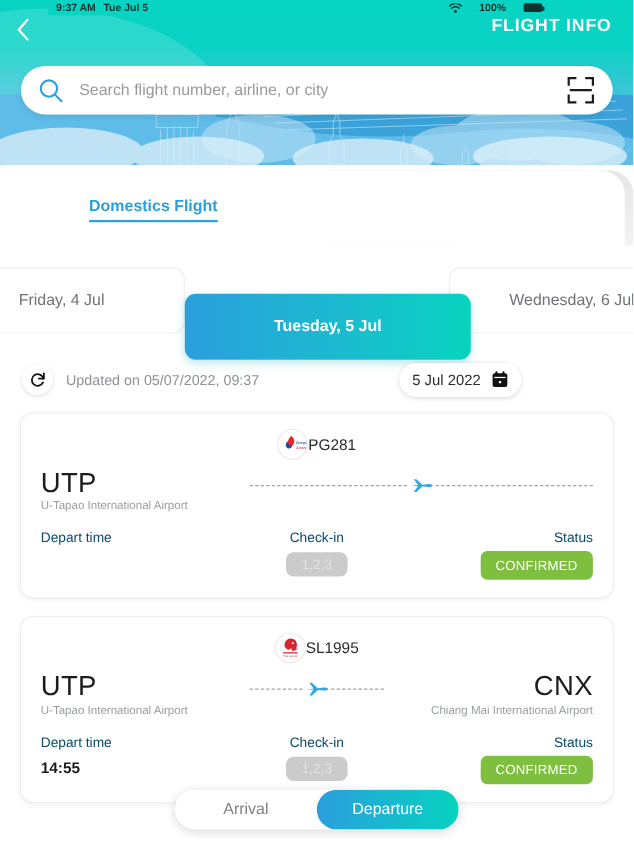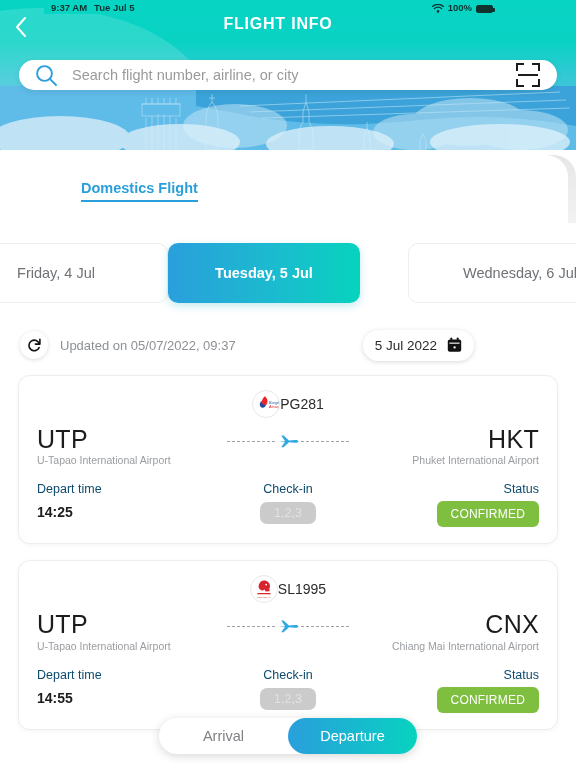--- a/index.html
+++ b/index.html
@@ -12,21 +12,21 @@
   #app { position: relative; width: 576px; height: 768px; overflow: hidden; background:#fff; }
 
   
   .statusbar {
     position: absolute; top: 0; left: 0; width: 455px; height: 14px;
     background: #08D4C4; color: #10332f;
     display: flex; align-items: center; z-index: 40;
     font-size: 9.5px; font-weight: bold; margin-left: 44px;
   }
   .sb-left { display: flex; align-items: center; gap: 7px; padding-left: 7px; }
-  .sb-right { margin-left: auto; display: flex; align-items: flex-end; gap: 4px; padding-right: 6px; }
+  .sb-right { margin-left: auto; display: flex; align-items: center; gap: 16px; padding-right: 6px; }
   .sb-batt {
     width: 17px; height: 8px; border: 1px solid #10332f; border-radius: 2px;
     position: relative; background: #10332f;
   }
   .sb-batt::after {
     content: ""; position: absolute; right: -3px; top: 2px; width: 2px; height: 4px;
     background: #10332f; border-radius: 0 1px 1px 0;
   }
 
   
@@ -34,31 +34,31 @@
     position: absolute; top: 0; left: 0; width: 576px; height: 150px;
     background: linear-gradient(180deg, #08D4C4 0%, #09D2C3 28%, #35C8D6 52%, #55BEE4 72%, #6FB8EC 100%);
     overflow: hidden; z-index: 5;
   }
   .hdr-blob {
     position: absolute; left: -130px; top: 8px; width: 340px; height: 200px;
     background: rgba(255,255,255,0.14); border-radius: 50%;
   }
   .hdr-sky { position: absolute; left: 0; top: 86px; width: 576px; height: 64px; }
   .hdr-title {
-    position: absolute; top: 15px; left: 0; width: 556px; text-align: center;
+    position: absolute; top: 15px; left: 0; width: 556px; text-align: right;
     color: #fff; font-size: 16px; font-weight: bold; letter-spacing: 0.8px;
   }
   .back-btn {
     position: absolute; top: 14px; left: 8px; width: 26px; height: 26px;
     display: flex; align-items: center; justify-content: center; cursor: pointer;
   }
 
   
   .searchbar {
-    position: absolute; top: 60px; left: 19px; width: 538px; height: 30px;
+    position: absolute; top: 60px; left: 19px; width: 538px; height: 44px;
     background: #fff; border-radius: 22px; z-index: 12;
     display: flex; align-items: center; padding: 0 16px;
     box-shadow: 0 2px 6px rgba(0,0,0,0.08);
   }
   .search-input {
     flex: 1; border: none; outline: none; background: transparent;
     font-family: "Liberation Sans", sans-serif; font-size: 14.5px; color: #3a3a3a;
     padding-left: 14px;
   }
   .search-input::placeholder { color: #9a9a9a; }
@@ -90,23 +90,24 @@
   .dates { position: absolute; top: 243px; left: 0; width: 576px; height: 62px; z-index: 16; }
   .chip {
     position: absolute; top: 0; height: 60px; border-radius: 10px;
     display: flex; align-items: center; justify-content: center;
     font-size: 14.5px; cursor: pointer; background: #fff;
     border: 1px solid #eceef0; color: #6f7276;
   }
   .chip.prev { left: -56px; width: 224px; }
   .chip.next { left: 408px; width: 224px; }
   .chip.active {
-    left: 168px; width: 192px; border: none; color: #fff; font-weight: bold;
+    left: 168px; width: 260px; border: none; color: #fff; font-weight: bold;
     background: linear-gradient(90deg, #2A9FDC 0%, #1BBBCF 55%, #07D3BE 100%);
     box-shadow: 0 3px 8px rgba(20,170,190,0.25);
+    margin-top: 24px;
   }
 
   
   .updated-row {
     position: absolute; top: 328px; left: 0; width: 492px; height: 34px;
     display: flex; align-items: center; z-index: 16;
   }
   .refresh-btn {
     margin-left: 20px; width: 28px; height: 28px; border-radius: 50%; background: #fff;
     box-shadow: 0 1px 4px rgba(0,0,0,0.14);
@@ -312,29 +313,24 @@
           <div class="iata">UTP</div>
           <div class="apt">U-Tapao International Airport</div>
         </div>
         <div class="route-mid">
           <span class="dash"></span>
           <svg class="plane" width="22" height="20" viewBox="0 0 22 20">
             <path d="M1 11 L8 10 L4.2 4.6 L6.6 4.6 L12 9.6 L18 9 C20.2 8.9 21.4 9.6 21.4 10.4 C21.4 11.2 20.2 11.8 18 11.8 L12 11.2 L6.6 16.2 L4.2 16.2 L8 10.8 Z" fill="#31A8E0"></path>
           </svg>
           <span class="dash"></span>
         </div>
-        <div class="route-side to">
-          <div class="iata">HKT</div>
-          <div class="apt">Phuket International Airport</div>
-        </div>
       </div>
       <div class="card-bottom">
         <div class="cb-col">
           <div class="cb-label">Depart time</div>
-          <div class="cb-value">14:25</div>
         </div>
         <div class="cb-col mid">
           <div class="cb-label">Check-in</div>
           <div class="checkin-pill">1,2,3</div>
         </div>
         <div class="cb-col right">
           <div class="cb-label">Status</div>
           <div class="status-pill">CONFIRMED</div>
         </div>
       </div>

